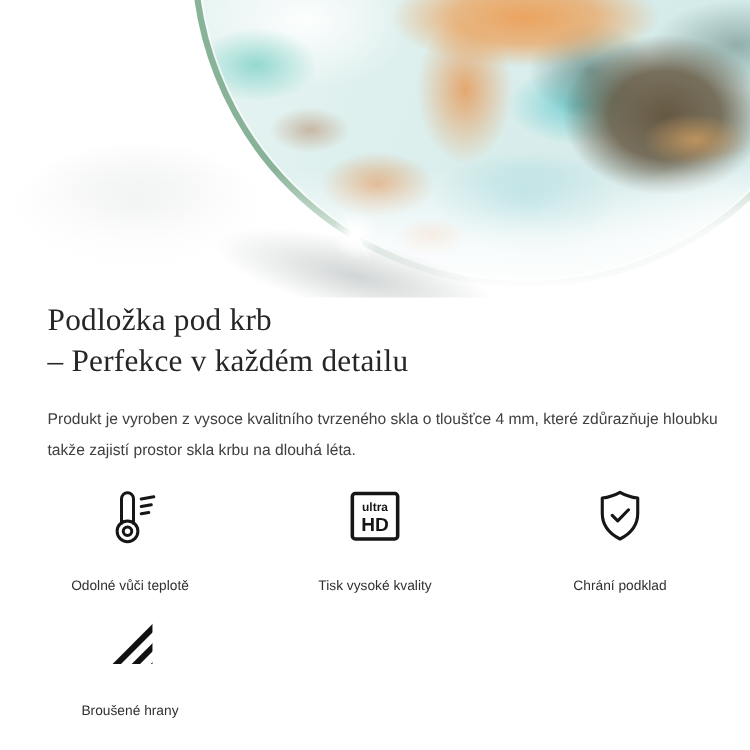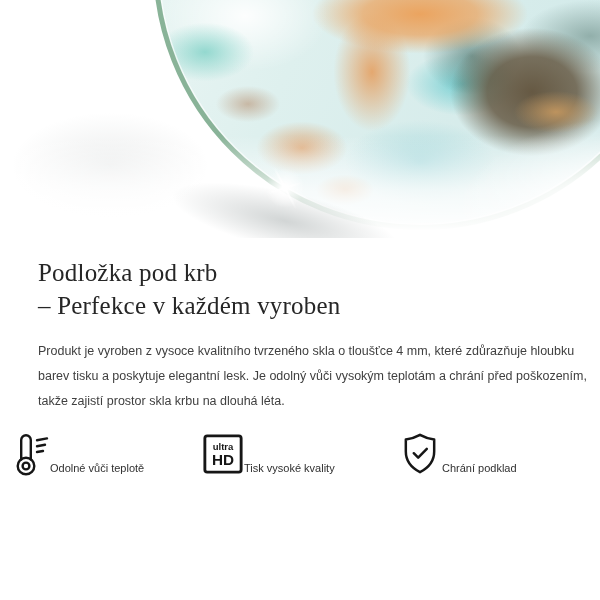--- a/index.html
+++ b/index.html
@@ -61,34 +61,34 @@
     background:linear-gradient(90deg, rgba(255,255,255,0), #fff 42% 58%, rgba(255,255,255,0));
   }
   .sparkle::before{transform:rotate(62deg);}
   .sparkle::after{transform:rotate(-18deg);width:36px;left:6px;}
 
   
   .content{padding:0 38px;}
   .title{
     font-family:"Liberation Serif","DejaVu Serif",serif;
     font-size:25px;line-height:33px;color:#262626;font-weight:500;
-    margin-top:18px;letter-spacing:.2px;
+    margin-top:2px;letter-spacing:.2px;
   }
   .title span{display:block;}
   .desc{
     margin-top:13px;font-size:12.5px;line-height:25px;color:#404040;
   }
   .desc span{display:block;white-space:nowrap;}
 
   
   .features{
     display:grid;grid-template-columns:repeat(3,1fr);
     margin-top:18px;row-gap:16px;padding:0 6px;
   }
-  .feature{display:flex;align-items:center;}
+  .feature{display:flex;flex-direction:column;align-items:center;}
   .feature .ic{height:44px;display:flex;align-items:center;justify-content:center;}
   .feature .lbl{margin-top:28px;font-size:11px;color:#303030;}
   svg{display:block;}
   .stroke{stroke:#161616;fill:none;stroke-width:2.4;stroke-linecap:round;stroke-linejoin:round;}
 </style>
 </head>
 <body>
 
 <div class="page">
 
@@ -97,26 +97,25 @@
     <div class="marble"></div>
     <div class="glass-edge"></div>
     <div class="hero-fade"></div>
     <div class="soft-shadow"></div>
     <div class="sparkle"></div>
   </div>
 
   <div class="content">
     <h1 class="title">
       <span>Podložka pod krb</span>
-      <span>– Perfekce v každém vyroben</span>
+      <span>– Perfekce v každém detailu</span>
     </h1>
 
     <p class="desc">
       <span>Produkt je vyroben z vysoce kvalitního tvrzeného skla o tloušťce 4 mm, které zdůrazňuje hloubku</span>
-      <span>barev tisku a poskytuje elegantní lesk. Je odolný vůči vysokým teplotám a chrání před poškozením,</span>
       <span>takže zajistí prostor skla krbu na dlouhá léta.</span>
     </p>
   </div>
 
   <div class="features">
 
     <div class="feature">
       <div class="ic">
         <svg width="44" height="48" viewBox="0 0 44 48">
           <path class="stroke" d="M15.2 29.6 V10 a4.8 4.8 0 0 1 9.6 0 V29.6"></path>
@@ -143,16 +142,34 @@
       <div class="ic">
         <svg width="44" height="46" viewBox="0 0 44 48">
           <path class="stroke" style="stroke-width:2.6" d="M22 4 C27 6.8 31.8 8.2 36.8 8.8 V21.5 C36.8 31.5 30.3 38.8 22 43 C13.7 38.8 7.2 31.5 7.2 21.5 V8.8 C12.2 8.2 17 6.8 22 4 Z"></path>
           <path class="stroke" style="stroke-width:2.6" d="M15.5 23.2 l4.6 4.6 9-9.2"></path>
         </svg>
       </div>
       <div class="lbl">Chrání podklad</div>
     </div>
 
 
+    <div class="feature">
+      <div class="ic">
+        <svg width="42" height="42" viewBox="0 0 44 44">
+          <defs>
+            <clipPath id="tri">
+                <path d="M3 41 L41 3 L41 41 Z"></path>
+              </clipPath>
+          </defs>
+          <g clip-path="url(#tri)" stroke="#111" stroke-width="5">
+            <line x1="-4" y1="40" x2="40" y2="-4"></line>
+            <line x1="8" y1="44" x2="46" y2="6"></line>
+            <line x1="20" y1="48" x2="50" y2="18"></line>
+            <line x1="32" y1="52" x2="54" y2="30"></line>
+          </g>
+        </svg>
+      </div>
+      <div class="lbl">Broušené hrany</div>
+    </div>
 
 
   </div>
 </div>
 
 </body></html>

